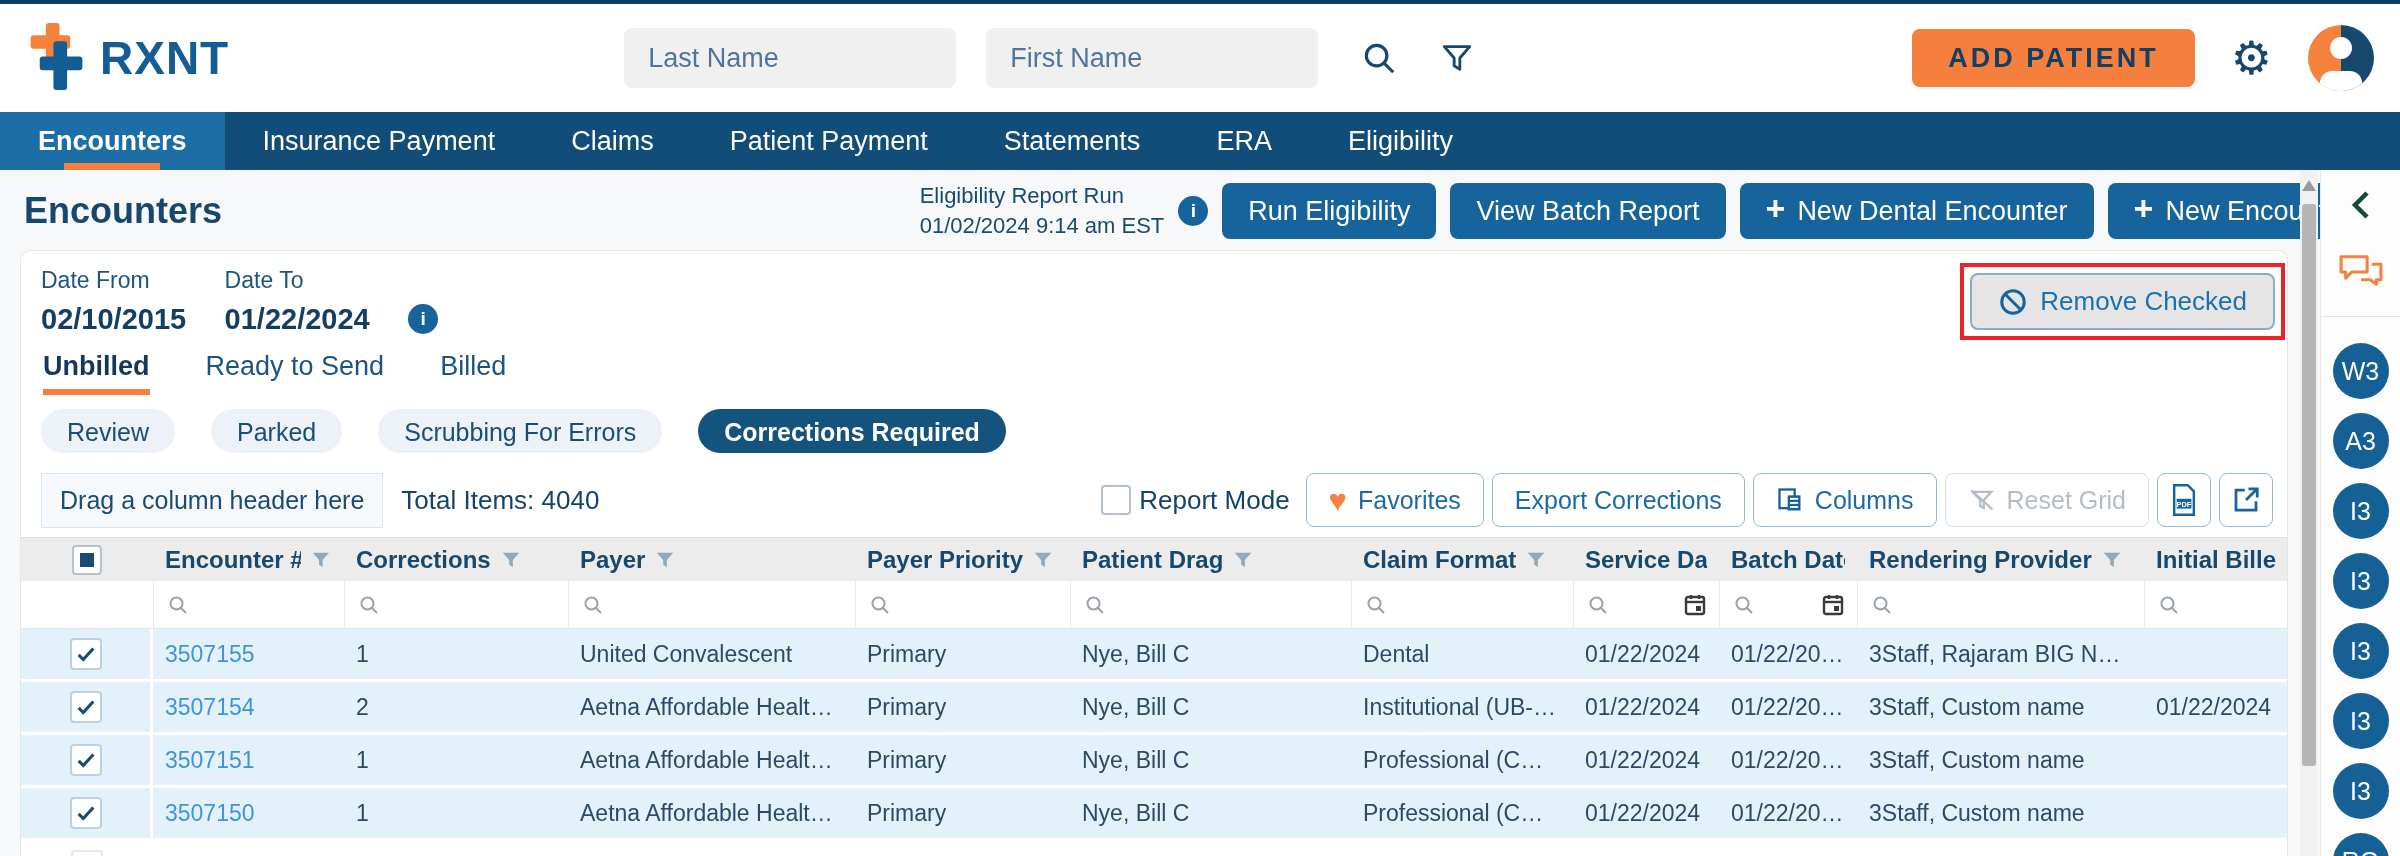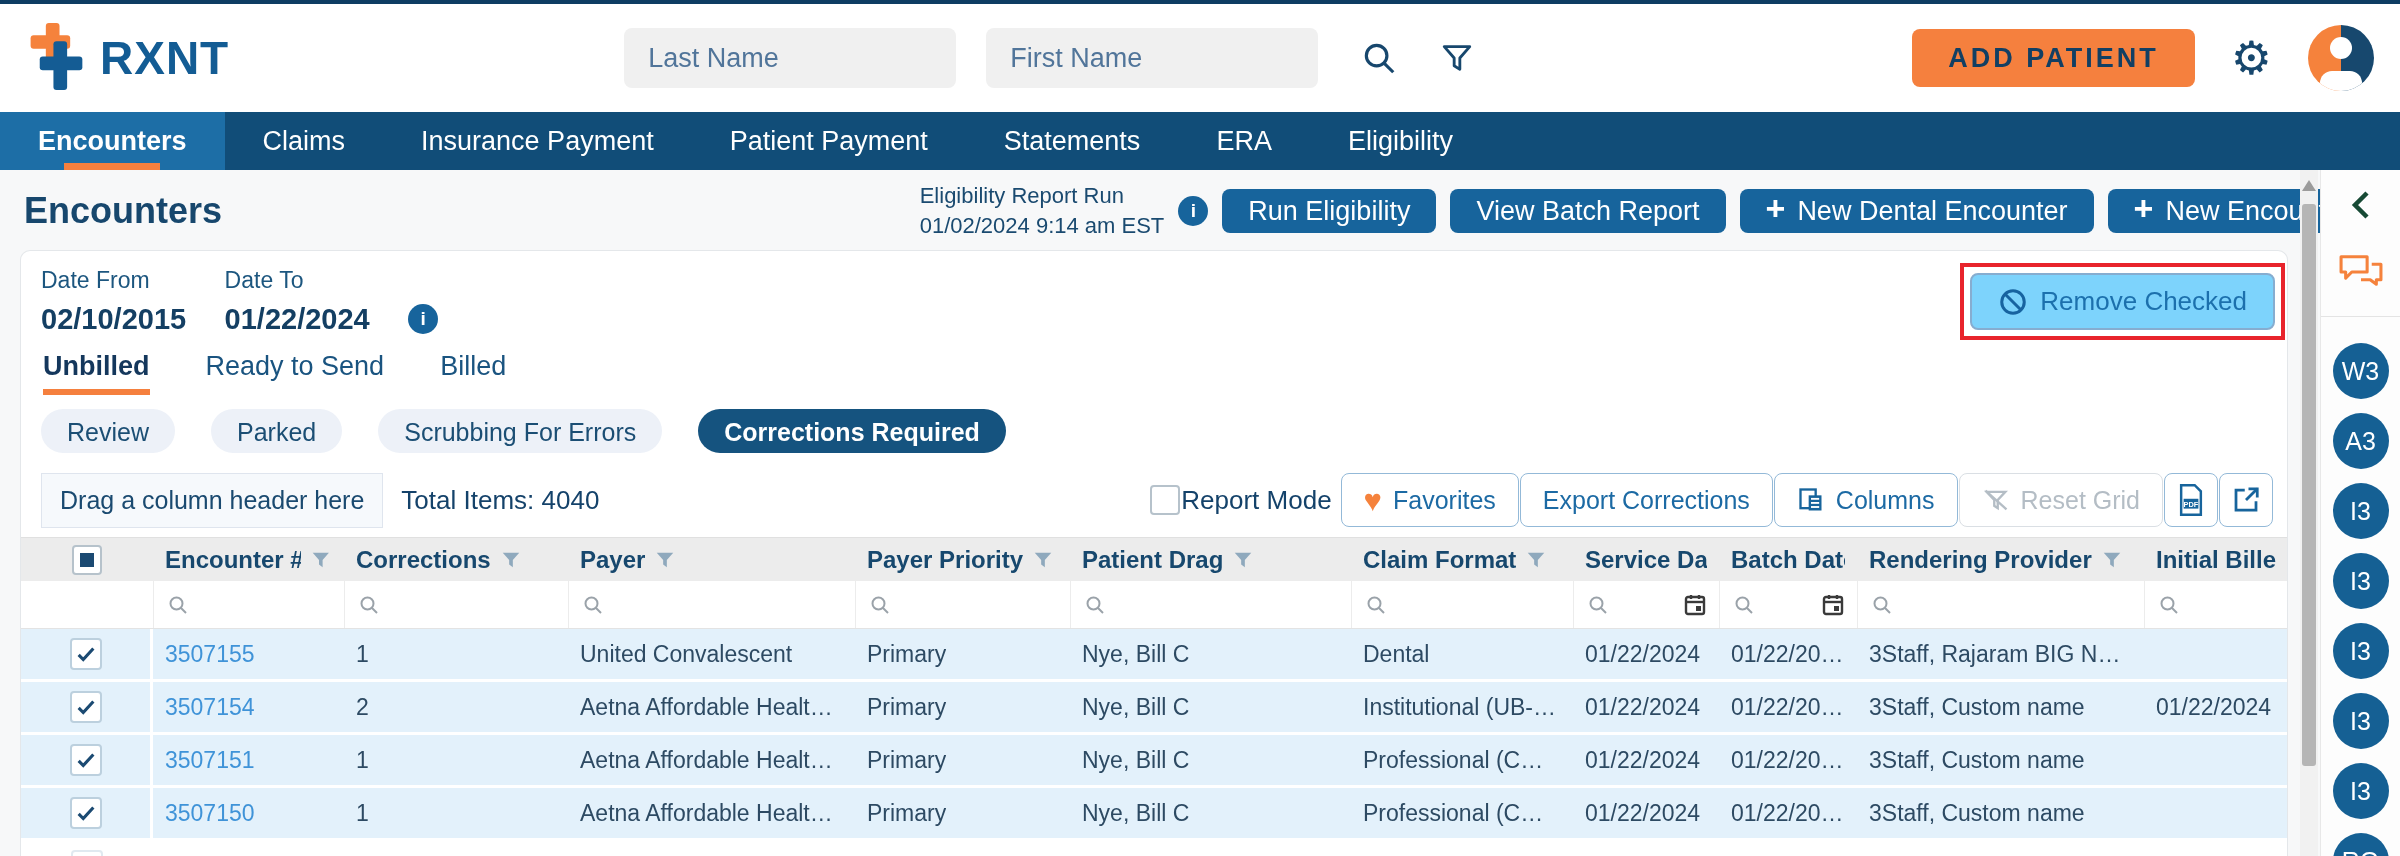--- a/index.html
+++ b/index.html
@@ -44,50 +44,50 @@
   .caret-down { width: 13px; height: 13px; border-right: 3px solid #fff; border-bottom: 3px solid #fff;
     transform: rotate(45deg); margin-left: 14px; margin-top: -8px; }
   
   .titlerow { display: flex; align-items: center; padding: 12px 24px 10px 24px; height: 80px; }
   .page-title { font-size: 36px; font-weight: bold; color: #17476d; }
   .title-actions { margin-left: auto; display: flex; align-items: center; gap: 14px; }
   .report-run { font-size: 22px; color: #1a4a70; line-height: 1.35; }
   .info-icon { width: 30px; height: 30px; border-radius: 50%; background: #17649c; color: #fff;
     display: inline-grid; place-items: center; font-size: 19px; font-weight: bold; flex: 0 0 auto; }
   .info-icon::before { content: "i"; }
-  .bluebtn { height: 44px; background: #17649c; border: none; border-radius: 8px; color: #fff;
+  .bluebtn { height: 56px; background: #17649c; border: none; border-radius: 8px; color: #fff;
     font-size: 27px; padding: 0 26px; display: flex; align-items: center; gap: 12px; cursor: pointer;
     font-family: "Liberation Sans", sans-serif; white-space: nowrap; }
   .plus-glyph::before { content: "+"; font-size: 34px; font-weight: bold; line-height: 0; }
   
   .card { margin: 0 112px 0 20px; background: #fff; border: 1px solid #e4e7ea; border-bottom: none;
     border-radius: 10px 10px 0 0; position: relative; }
   .daterow { padding: 16px 20px 6px 20px; position: relative; height: 94px; }
   .dcol { display: inline-block; margin-right: 34px; vertical-align: top; }
   .dlabel { font-size: 23px; color: #1c567f; }
   .dvalue { font-size: 29px; font-weight: bold; color: #143f63; margin-top: 9px; }
   .dinfo { display: inline-grid; vertical-align: bottom; margin-bottom: 2px; }
   .annotation-red { position: absolute; top: 12px; right: 2px; border: 4px solid #e8242c; padding: 6px; }
-  .remove-btn { background: #7dd3fc; border: 2px solid #86add0; border-radius: 8px; color: #1c70ad;
+  .remove-btn { background: #e5e5e5; border: 2px solid #86add0; border-radius: 8px; color: #1c70ad;
     font-size: 26px; padding: 11px 26px; display: flex; align-items: center; gap: 12px; cursor: pointer;
     font-family: "Liberation Sans", sans-serif; }
   
   .tabsrow { padding: 6px 22px 0 22px; display: flex; gap: 56px; height: 50px; }
   .tab { font-size: 27px; color: #1a5480; padding-bottom: 14px; cursor: pointer; }
   .tab.active { font-weight: bold; color: #14375c; border-bottom: 6px solid #f5803e; padding-bottom: 8px; }
   
   .pillsrow { padding: 14px 20px 10px 20px; display: flex; gap: 36px; height: 68px; }
   .pill { background: #edf1f8; border-radius: 999px; padding: 9px 26px; font-size: 25px;
     color: #1b4e74; cursor: pointer; white-space: nowrap; }
   .pill.active { background: #15537f; color: #fff; font-weight: bold; }
   
   .gridtoolbar { padding: 10px 14px 10px 20px; display: flex; align-items: center; height: 74px; }
   .dragbox { border: 1px solid #dfe5ee; background: #f6f9fc; padding: 12px 18px; font-size: 25px; color: #1a4a70; }
   .totalitems { font-size: 26px; color: #14426a; margin-left: 18px; }
-  .tb-right { margin-left: auto; display: flex; align-items: center; gap: 1px; }
+  .tb-right { margin-left: auto; display: flex; align-items: center; gap: 8px; }
   .checkbox { width: 30px; height: 30px; background: #fff; border: 2px solid #b6c2cb; border-radius: 4px;
     cursor: pointer; flex: 0 0 auto; }
   .cb-label { font-size: 26px; color: #14426a; margin-right: 8px; }
   .tbtn { border: 1px solid #93b9d8; border-radius: 8px; background: #fff; color: #1c6aa4; font-size: 25px;
     padding: 0 22px; height: 54px; display: flex; align-items: center; gap: 11px; cursor: pointer;
     font-family: "Liberation Sans", sans-serif; white-space: nowrap; }
   .tbtn.disabled { border-color: #dadfe4; color: #b4bdc5; cursor: default; }
   .tbtn.iconbtn { width: 54px; padding: 0; justify-content: center; }
   .heart { color: #f5823c; font-size: 31px; line-height: 1; }
   
@@ -174,24 +174,24 @@
       <span class="gear">⚙</span>
       <div class="avatar"></div>
     </div>
   </header>
 
   <nav class="nav">
     <div class="nav-item active">
         <span>Encounters</span>
       </div>
     <div class="nav-item">
+        <span>Insurance Payment</span>
+      </div>
+    <div class="nav-item">
         <span>Claims</span>
-      </div>
-    <div class="nav-item">
-        <span>Insurance Payment</span>
       </div>
     <div class="nav-item">
         <span>Patient Payment</span>
       </div>
     <div class="nav-item">
         <span>Statements</span>
       </div>
     <div class="nav-item">
         <span>ERA</span>
       </div>

